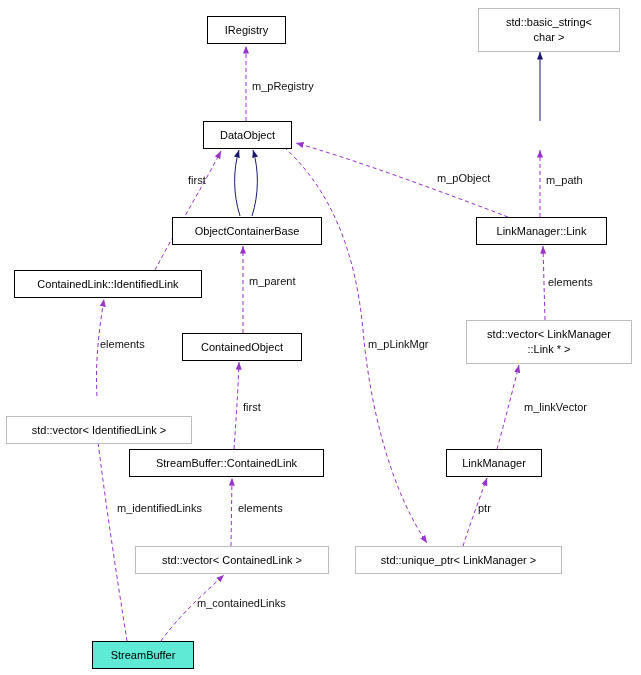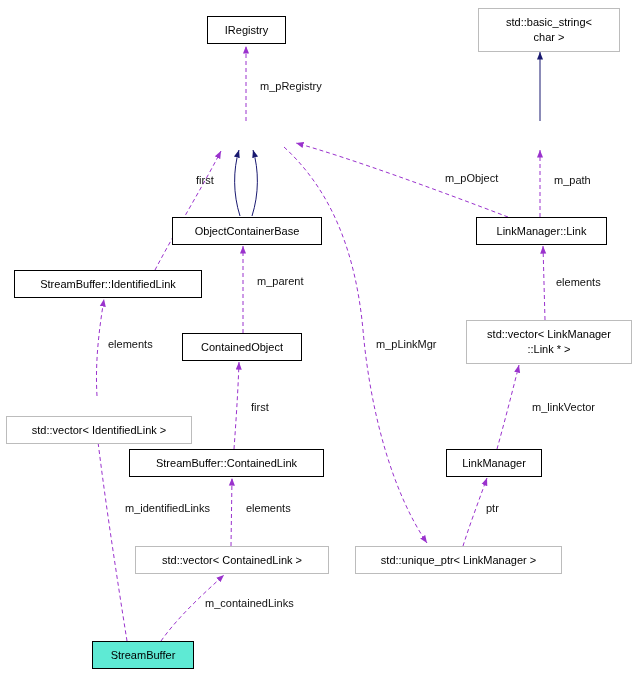--- a/index.html
+++ b/index.html
@@ -9,21 +9,21 @@
   }
   .edges{position:absolute;left:0;top:0;width:641px;height:675px}
   .node{
     position:absolute;display:flex;align-items:center;justify-content:center;
     text-align:center;background:#ffffff;border:1px solid #000000;color:#000000;
     font-size:11px;line-height:1.35;white-space:pre-line;z-index:2;cursor:pointer;
   }
   .node.ext{border-color:#bcbcbc;cursor:default}
   .node.current{background:#5eead4;cursor:default}
   .elabel{
-    position:absolute;font-size:11px;color:#101010;white-space:nowrap;z-index:3;margin-left:8px;
+    position:absolute;font-size:11px;color:#101010;white-space:nowrap;z-index:3;
   }
 </style>
 </head>
 <body>
 
 <div class="canvas">
 
   <svg class="edges" width="641" height="675" viewBox="0 0 641 675" xmlns="http://www.w3.org/2000/svg">
     <defs>
       <marker id="ap" viewBox="0 0 10 10" refX="9.5" refY="5" markerWidth="8" markerHeight="8" orient="auto">
@@ -50,23 +50,24 @@
     <path d="M161,641 C178,617 202,595 224,575" stroke="#9a32cd" stroke-dasharray="4,3" fill="none" marker-end="url(#ap)"></path>
 
     <path d="M540,121 L540,52" stroke="#191970" fill="none" marker-end="url(#an)"></path>
     <path d="M240,216 C233,194 233,170 239,150" stroke="#191970" fill="none" marker-end="url(#an)"></path>
     <path d="M252,216 C259,194 259,170 253,150" stroke="#191970" fill="none" marker-end="url(#an)"></path>
   </svg>
 
   <div class="node" style="left:207px;top:16px;width:77px;height:26px">IRegistry</div>
   <div class="node ext" style="left:478px;top:8px;width:140px;height:42px">std::basic_string&lt;
 char &gt;</div>
+  <div class="node" style="left:203px;top:121px;width:87px;height:26px">DataObject</div>
   <div class="node" style="left:172px;top:217px;width:148px;height:26px">ObjectContainerBase</div>
   <div class="node" style="left:476px;top:217px;width:129px;height:26px">LinkManager::Link</div>
-  <div class="node" style="left:14px;top:270px;width:186px;height:26px">StreamBuffer::IdentifiedLink</div>
+  <div class="node" style="left:14px;top:270px;width:186px;height:26px">ContainedLink::IdentifiedLink</div>
   <div class="node" style="left:182px;top:333px;width:118px;height:26px">ContainedObject</div>
   <div class="node ext" style="left:466px;top:320px;width:164px;height:42px">std::vector&lt; LinkManager
 ::Link * &gt;</div>
   <div class="node ext" style="left:6px;top:416px;width:184px;height:26px">std::vector&lt; IdentifiedLink &gt;</div>
   <div class="node" style="left:129px;top:449px;width:193px;height:26px">StreamBuffer::ContainedLink</div>
   <div class="node" style="left:446px;top:449px;width:94px;height:26px">LinkManager</div>
   <div class="node ext" style="left:135px;top:546px;width:192px;height:26px">std::vector&lt; ContainedLink &gt;</div>
   <div class="node ext" style="left:355px;top:546px;width:205px;height:26px">std::unique_ptr&lt; LinkManager &gt;</div>
   <div class="node current" style="left:92px;top:641px;width:100px;height:26px">StreamBuffer</div>
 

